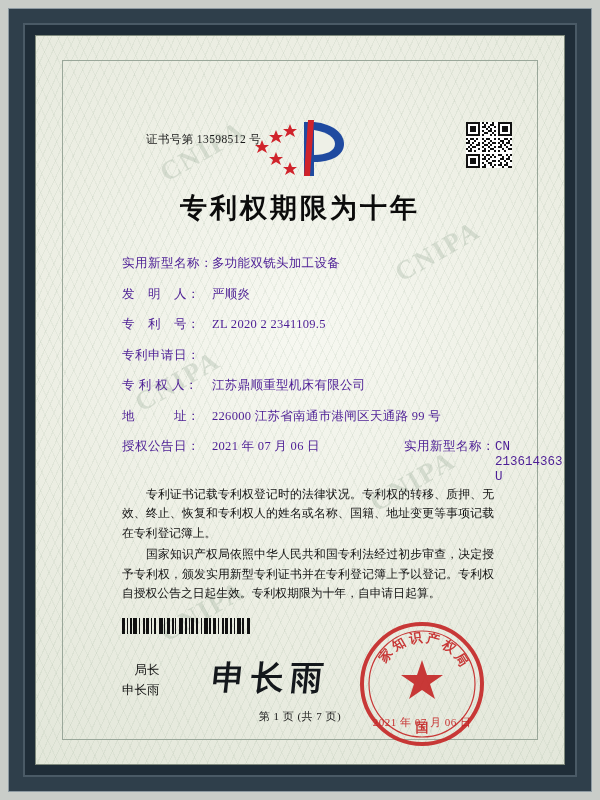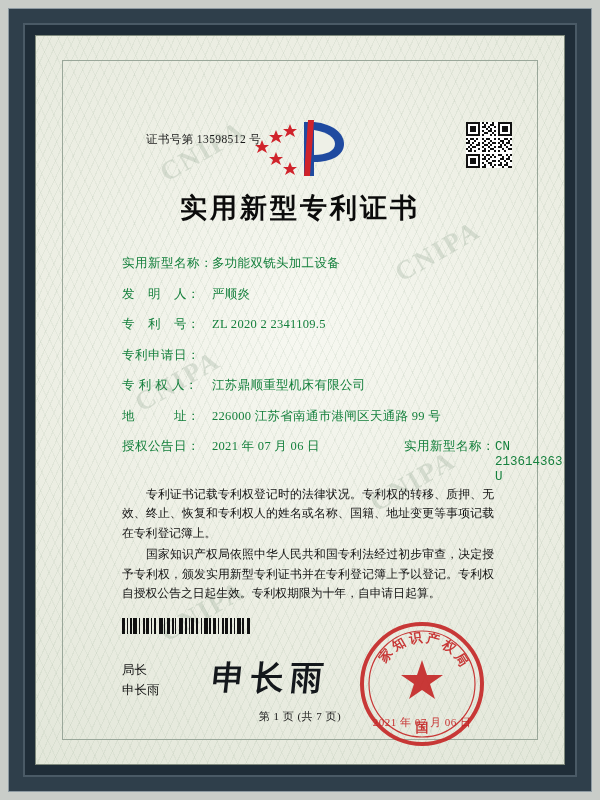--- a/index.html
+++ b/index.html
@@ -133,21 +133,21 @@
     color: #0b0b0b;
   }
 
   .fields {
     position: absolute;
     left: 60px;
     right: 42px;
     top: 196px;
     font-family: "Liberation Serif", serif;
     font-size: 12.5px;
-    color: #15803d;
+    color: #4c1d95;
   }
   .field-row {
     display: flex;
     align-items: baseline;
     margin-bottom: 15.5px;
     line-height: 1.2;
   }
   .field-label {
     width: 90px;
     flex: 0 0 90px;
@@ -197,20 +197,21 @@
 
   
   .director {
     position: absolute;
     left: 60px;
     top: 600px;
     font-family: "Liberation Serif", serif;
     font-size: 12.5px;
     line-height: 1.6;
     color: #111;
+    text-align: right;
   }
   .signature {
     position: absolute;
     left: 150px;
     top: 596px;
     font-family: "Liberation Serif", serif;
     font-size: 33px;
     color: #14181c;
     letter-spacing: 6px;
     transform: skewX(-6deg);
@@ -405,21 +406,21 @@
                 <polygon points="38,6 40,11 45,11 41,14 43,19 38,16 33,19 35,14 31,11 36,11"></polygon>
                 <polygon points="38,44 40,49 45,49 41,52 43,57 38,54 33,57 35,52 31,49 36,49"></polygon>
               </g>
               <path d="M52 4 L62 4 L62 58 L52 58 Z" fill="#1f4aa0"></path>
               <path d="M62 4 C82 6 92 16 92 26 C92 37 80 44 62 44 Z" fill="#1f4aa0"></path>
               <path d="M62 12 C76 14 83 20 83 26 C83 33 74 37 62 37 Z" fill="#eef0e7"></path>
               <path d="M56 2 L62 2 L58 58 L52 58 Z" fill="#d0232b"></path>
             </svg>
           </div>
 
-          <div class="title">实用新型专利证书</div>
+          <div class="title">专利权期限为十年</div>
 
           <div class="fields">
             <div class="field-row">
               <span class="field-label">实用新型名称：</span>
               <span class="field-value">多功能双铣头加工设备</span>
             </div>
             <div class="field-row">
               <span class="field-label">发　明　人：</span>
               <span class="field-value">严顺炎</span>
             </div>

